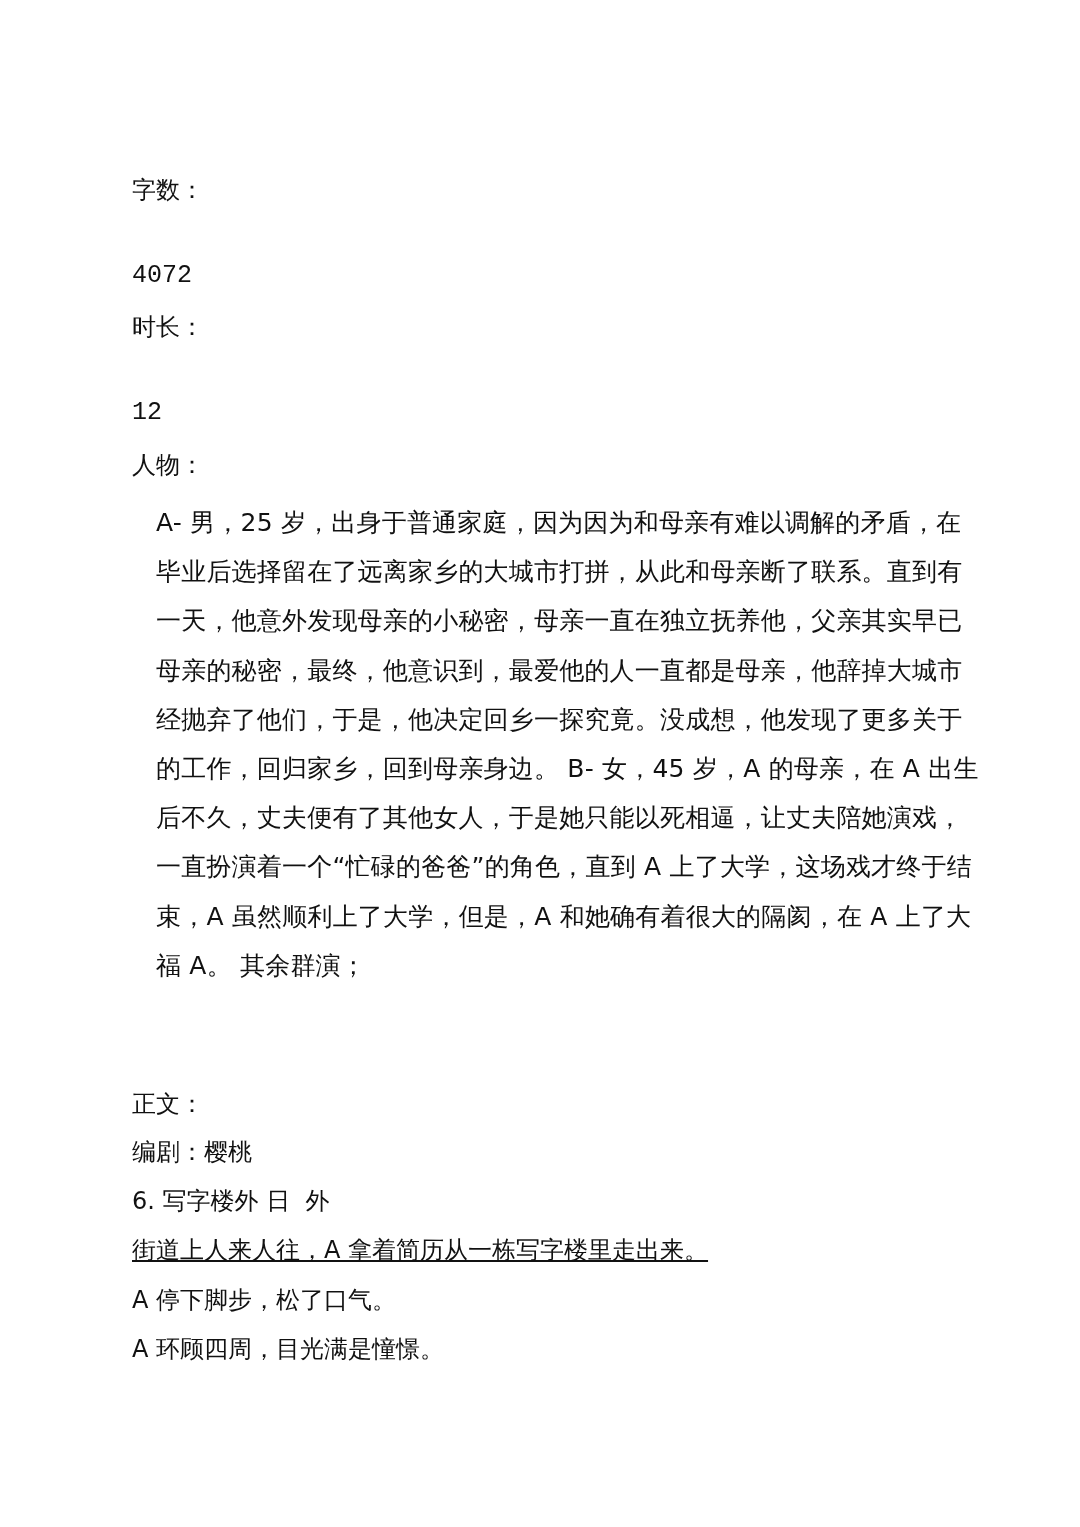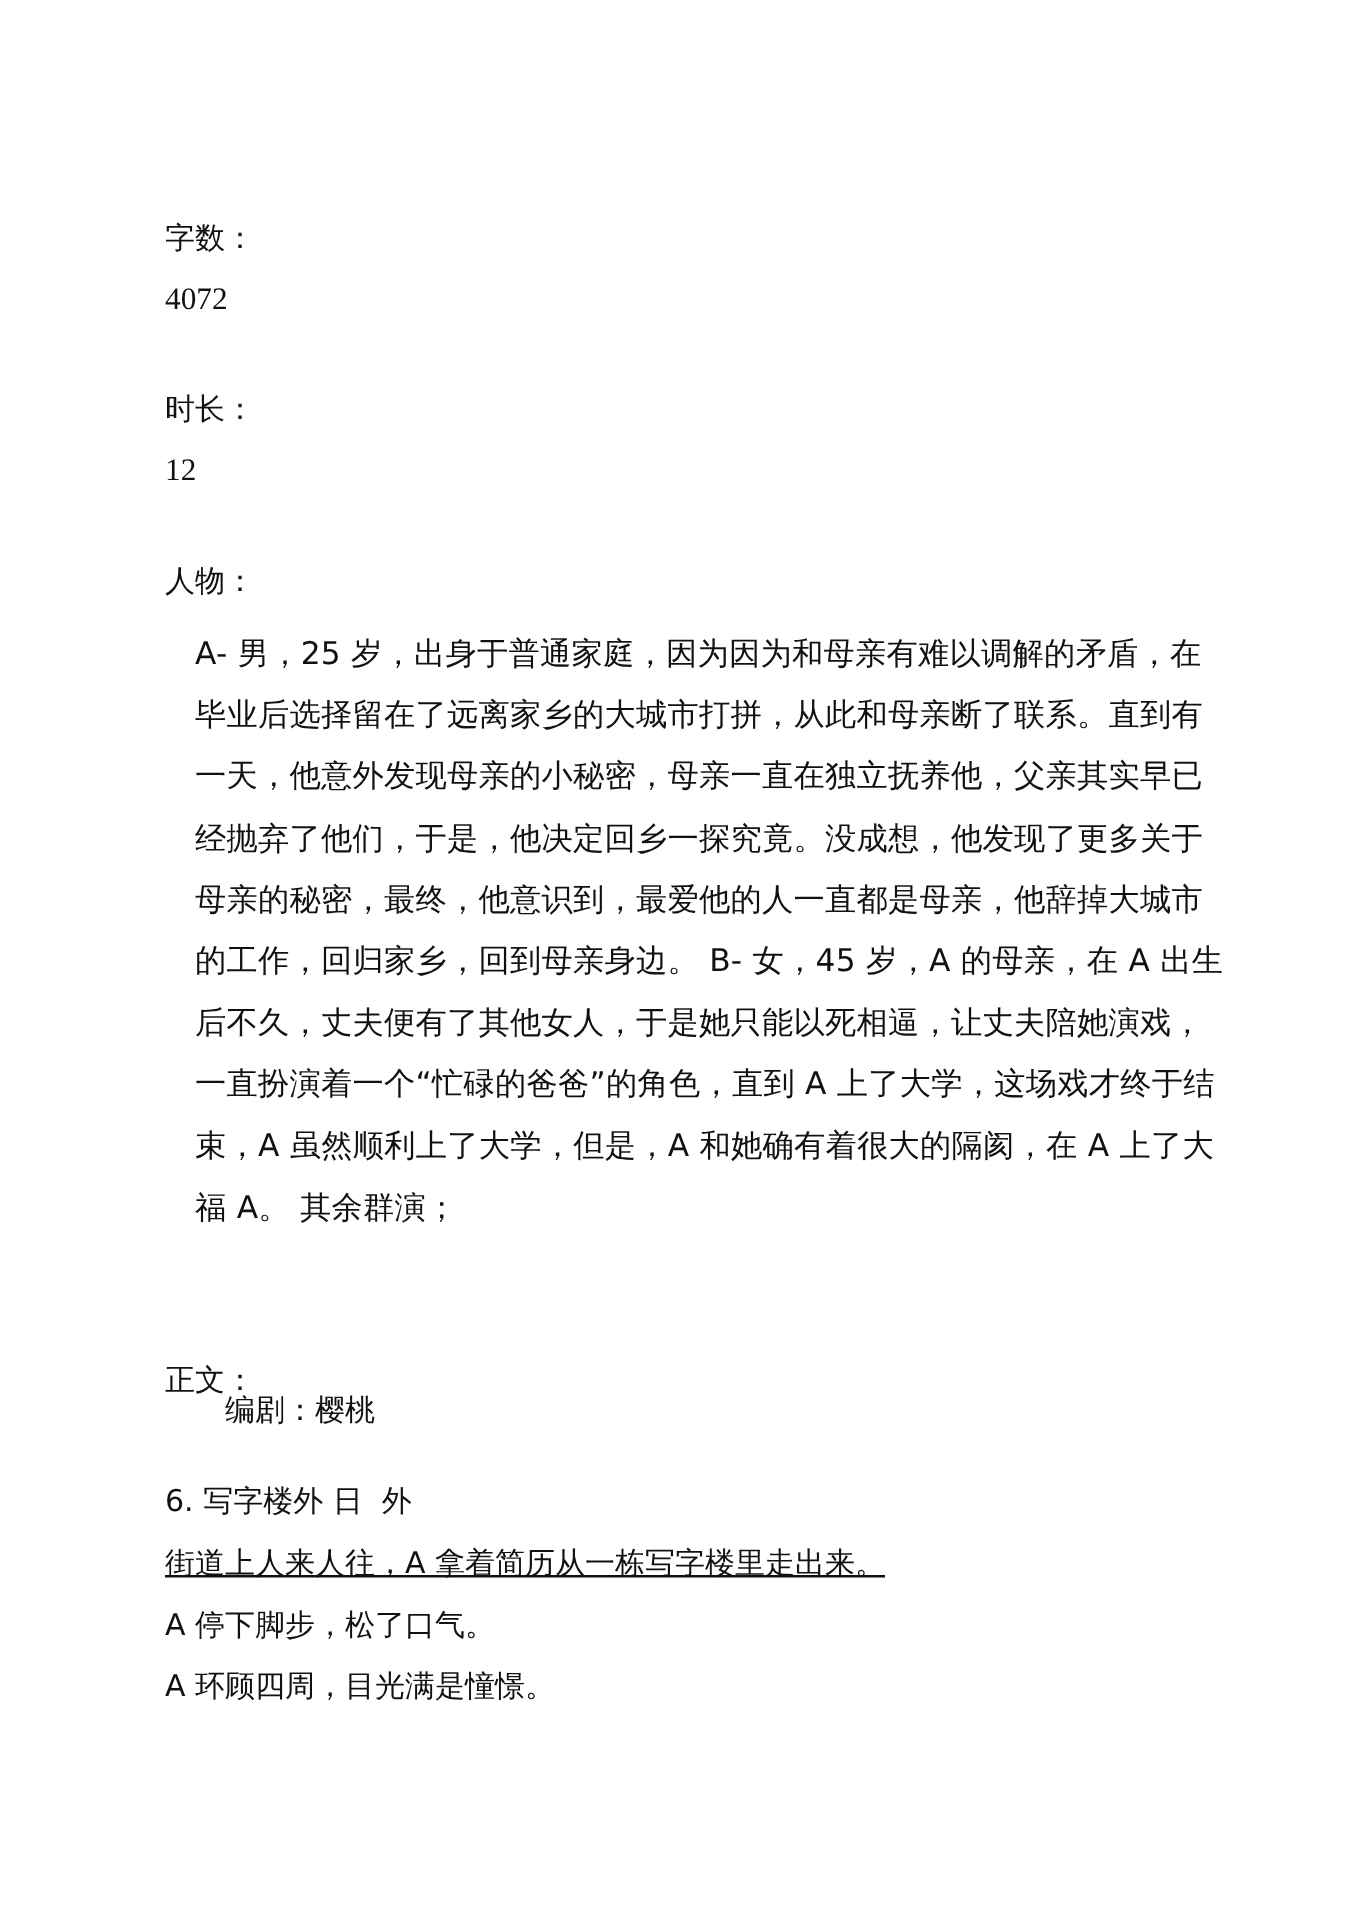--- a/index.html
+++ b/index.html
@@ -13,49 +13,49 @@
   .line {
     position: absolute; left: 132px; height: 34px; line-height: 34px;
     white-space: nowrap; color: #111;
   }
   .para {
     position: absolute; left: 132px; top: 498px; width: 820px;
     line-height: 49.2px; font-size: 25px; color: #111;
     text-align: justify; letter-spacing: 0.2px; margin-left: 24px;
   }
   .para span { display: block; white-space: nowrap; }
-  .num { font-family: Liberation Serif, serif; font-size: 25px; }
+  .num { font-family: Liberation Mono, monospace; font-size: 25px; margin-top: 36px; }
 </style>
 </head>
 <body>
 
 <div class="page">
 
   <div class="line" style="top:173px;">字数：</div>
   <div class="line num" style="top:223px;">4072</div>
 
   <div class="line" style="top:310px;">时长：</div>
   <div class="line num" style="top:360px;">12</div>
 
   <div class="line" style="top:448px;">人物：</div>
 
   <div class="para">
     <span>A- 男，25 岁，出身于普通家庭，因为因为和母亲有难以调解的矛盾，在</span>
     <span>毕业后选择留在了远离家乡的大城市打拼，从此和母亲断了联系。直到有</span>
     <span>一天，他意外发现母亲的小秘密，母亲一直在独立抚养他，父亲其实早已</span>
+    <span>母亲的秘密，最终，他意识到，最爱他的人一直都是母亲，他辞掉大城市</span>
     <span>经抛弃了他们，于是，他决定回乡一探究竟。没成想，他发现了更多关于</span>
-    <span>母亲的秘密，最终，他意识到，最爱他的人一直都是母亲，他辞掉大城市</span>
     <span>的工作，回归家乡，回到母亲身边。 B- 女，45 岁，A 的母亲，在 A 出生</span>
     <span>后不久，丈夫便有了其他女人，于是她只能以死相逼，让丈夫陪她演戏，</span>
     <span>一直扮演着一个“忙碌的爸爸”的角色，直到 A 上了大学，这场戏才终于结</span>
     <span>束，A 虽然顺利上了大学，但是，A 和她确有着很大的隔阂，在 A 上了大</span>
     <span>福 A。 其余群演；</span>
   </div>
 
   <div class="line" style="top:1087px;">正文：</div>
-  <div class="line" style="top:1111px;margin-left:48px;">编剧：樱桃</div>
+  <div class="line" style="top:1135px;">编剧：樱桃</div>
   <div class="line" style="top:1184px; white-space:pre;">6. 写字楼外 日  外</div>
 
   <div class="line" style="top:1233px;text-decoration:underline;">街道上人来人往，A 拿着简历从一栋写字楼里走出来。</div>
   <div class="line" style="top:1283px;">A 停下脚步，松了口气。</div>
   <div class="line" style="top:1332px;">A 环顾四周，目光满是憧憬。</div>
 
 </div>
 
 </body></html>

